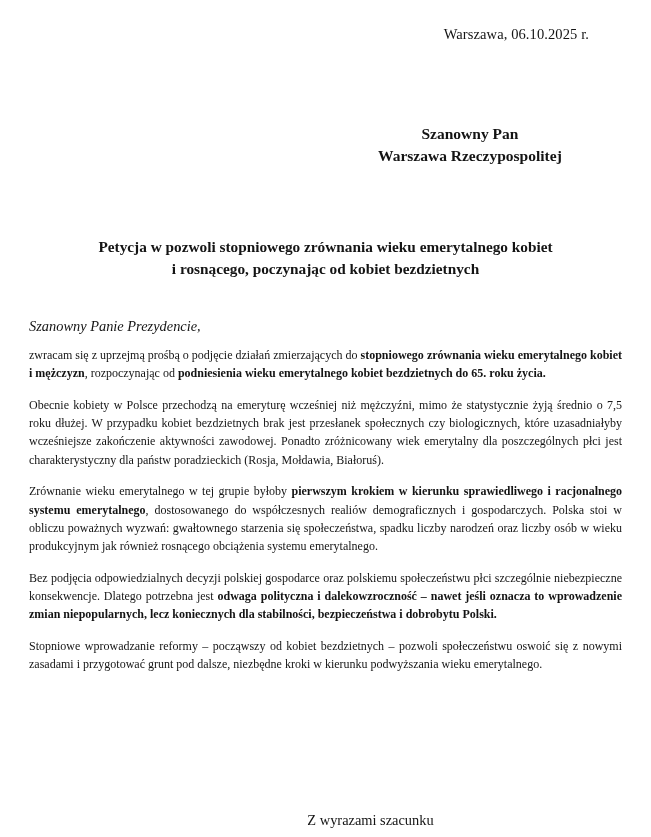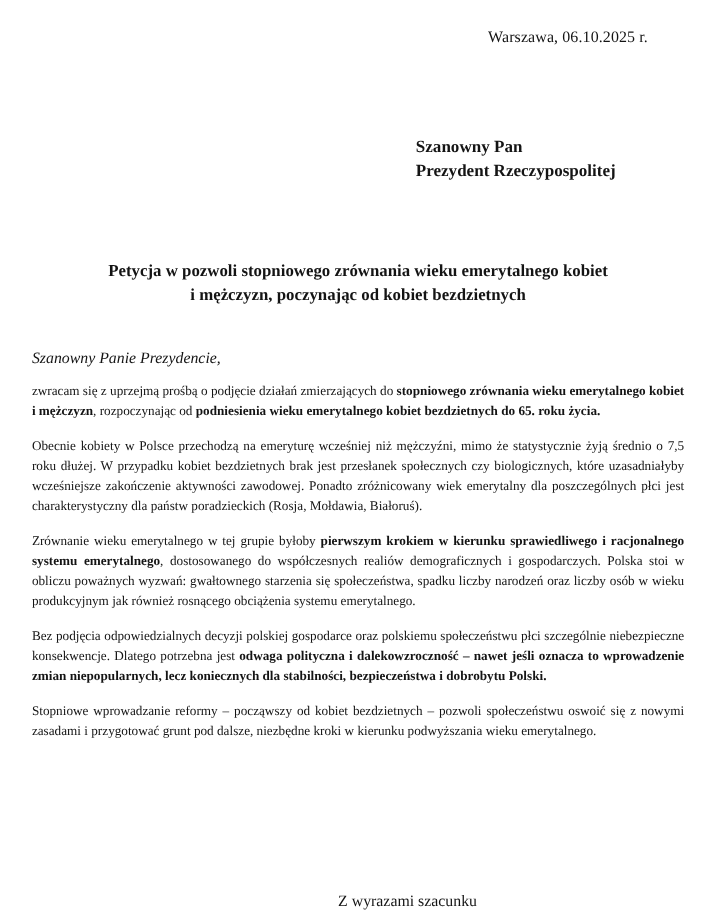--- a/index.html
+++ b/index.html
@@ -30,20 +30,21 @@
     font-size: 14.5px;
     letter-spacing: 0.1px;
   }
   .addressee {
     position: absolute;
     top: 123px;
     left: 378px;
     font-weight: bold;
     font-size: 15.5px;
     line-height: 1.42;
+    text-align: center;
   }
   .addressee div { white-space: nowrap; }
   .doc-title {
     position: absolute;
     top: 236px;
     left: 29px;
     width: 593px;
     text-align: center;
     font-weight: bold;
     font-size: 15.3px;
@@ -83,26 +84,26 @@
 </style>
 </head>
 <body>
 
 <div class="page">
 
   <div class="date-line">Warszawa, 06.10.2025 r.</div>
 
   <div class="addressee">
     <div>Szanowny Pan</div>
-    <div>Prezydent Rzeczypospolitej</div>
+    <div>Warszawa Rzeczypospolitej</div>
   </div>
 
   <div class="doc-title">
     <div>Petycja w pozwoli stopniowego zrównania wieku emerytalnego kobiet</div>
-    <div>i mężczyzn, poczynając od kobiet bezdzietnych</div>
+    <div>i rosnącego, poczynając od kobiet bezdzietnych</div>
   </div>
 
   <div class="salutation">Szanowny Panie Prezydencie,</div>
 
   <div class="body-block">
     <p class="para"><span>zwracam się z uprzejmą prośbą o podjęcie działań zmierzających do </span><b>stopniowego zrównania wieku emerytalnego kobiet i mężczyzn</b><span>, rozpoczynając od </span><b>podniesienia wieku emerytalnego kobiet bezdzietnych do 65. roku życia.</b></p>
     <p class="para"><span>Obecnie kobiety w Polsce przechodzą na emeryturę wcześniej niż mężczyźni, mimo że statystycznie żyją średnio o 7,5 roku dłużej. W przypadku kobiet bezdzietnych brak jest przesłanek społecznych czy biologicznych, które uzasadniałyby wcześniejsze zakończenie aktywności zawodowej. Ponadto zróżnicowany wiek emerytalny dla poszczególnych płci jest charakterystyczny dla państw poradzieckich (Rosja, Mołdawia, Białoruś).</span></p>
     <p class="para"><span>Zrównanie wieku emerytalnego w tej grupie byłoby </span><b>pierwszym krokiem w kierunku sprawiedliwego i racjonalnego systemu emerytalnego</b><span>, dostosowanego do współczesnych realiów demograficznych i gospodarczych. Polska stoi w obliczu poważnych wyzwań: gwałtownego starzenia się społeczeństwa, spadku liczby narodzeń oraz liczby osób w wieku produkcyjnym jak również rosnącego obciążenia systemu emerytalnego.</span></p>
     <p class="para"><span>Bez podjęcia odpowiedzialnych decyzji polskiej gospodarce oraz polskiemu społeczeństwu płci szczególnie niebezpieczne konsekwencje. Dlatego potrzebna jest </span><b>odwaga polityczna i dalekowzroczność – nawet jeśli oznacza to wprowadzenie zmian niepopularnych, lecz koniecznych dla stabilności, bezpieczeństwa i dobrobytu Polski.</b></p>
     <p class="para"><span>Stopniowe wprowadzanie reformy – począwszy od kobiet bezdzietnych – pozwoli społeczeństwu oswoić się z nowymi zasadami i przygotować grunt pod dalsze, niezbędne kroki w kierunku podwyższania wieku emerytalnego.</span></p>

